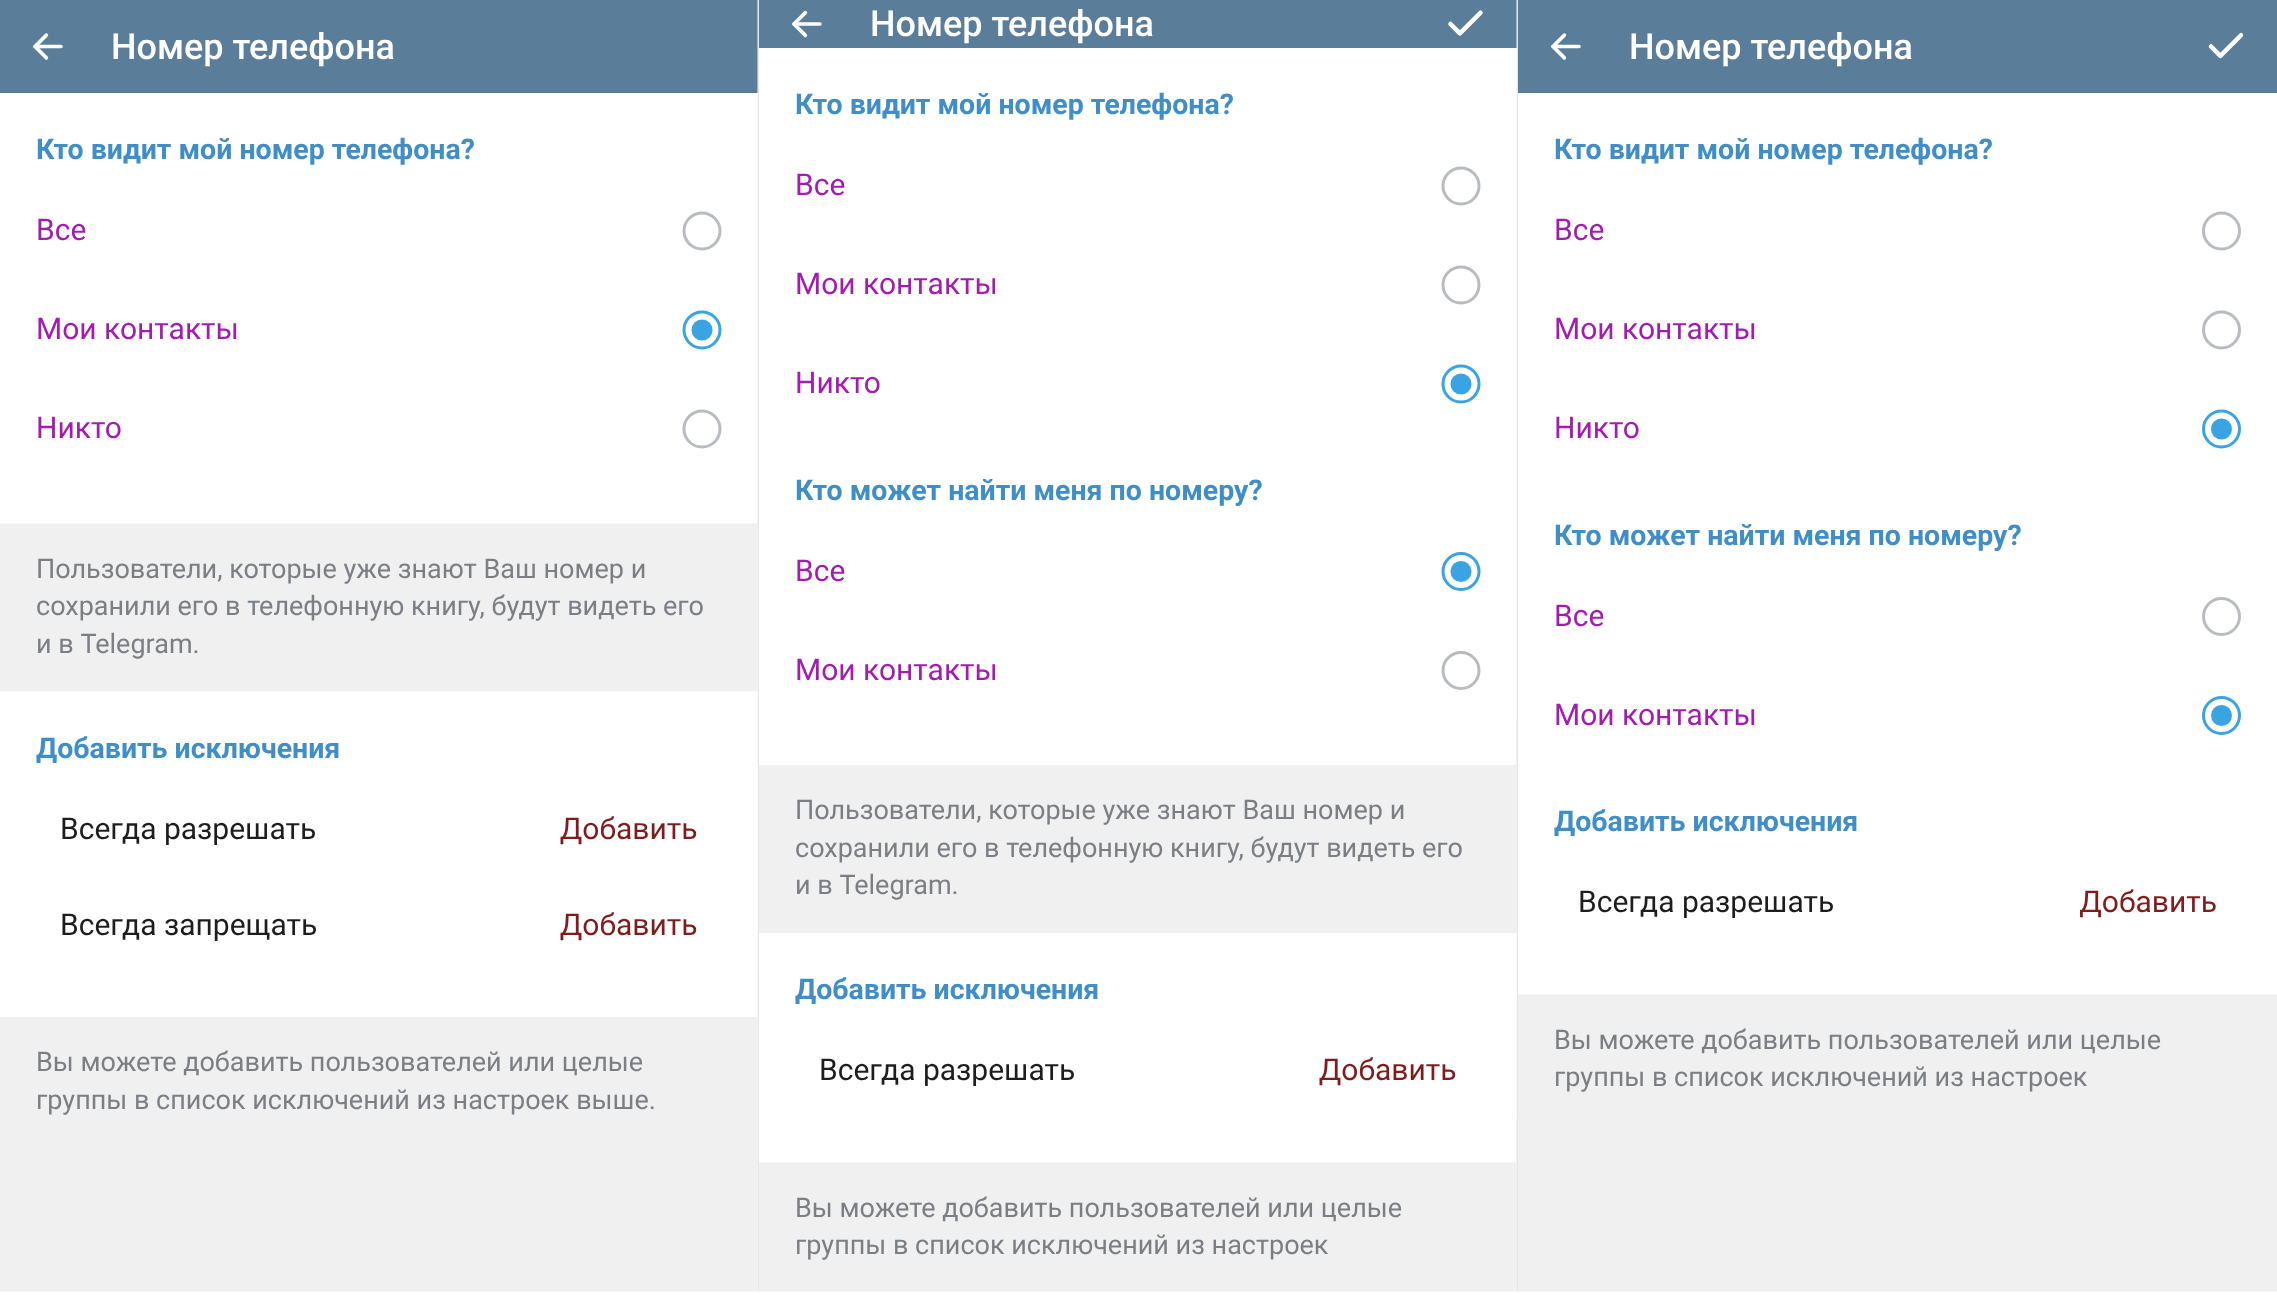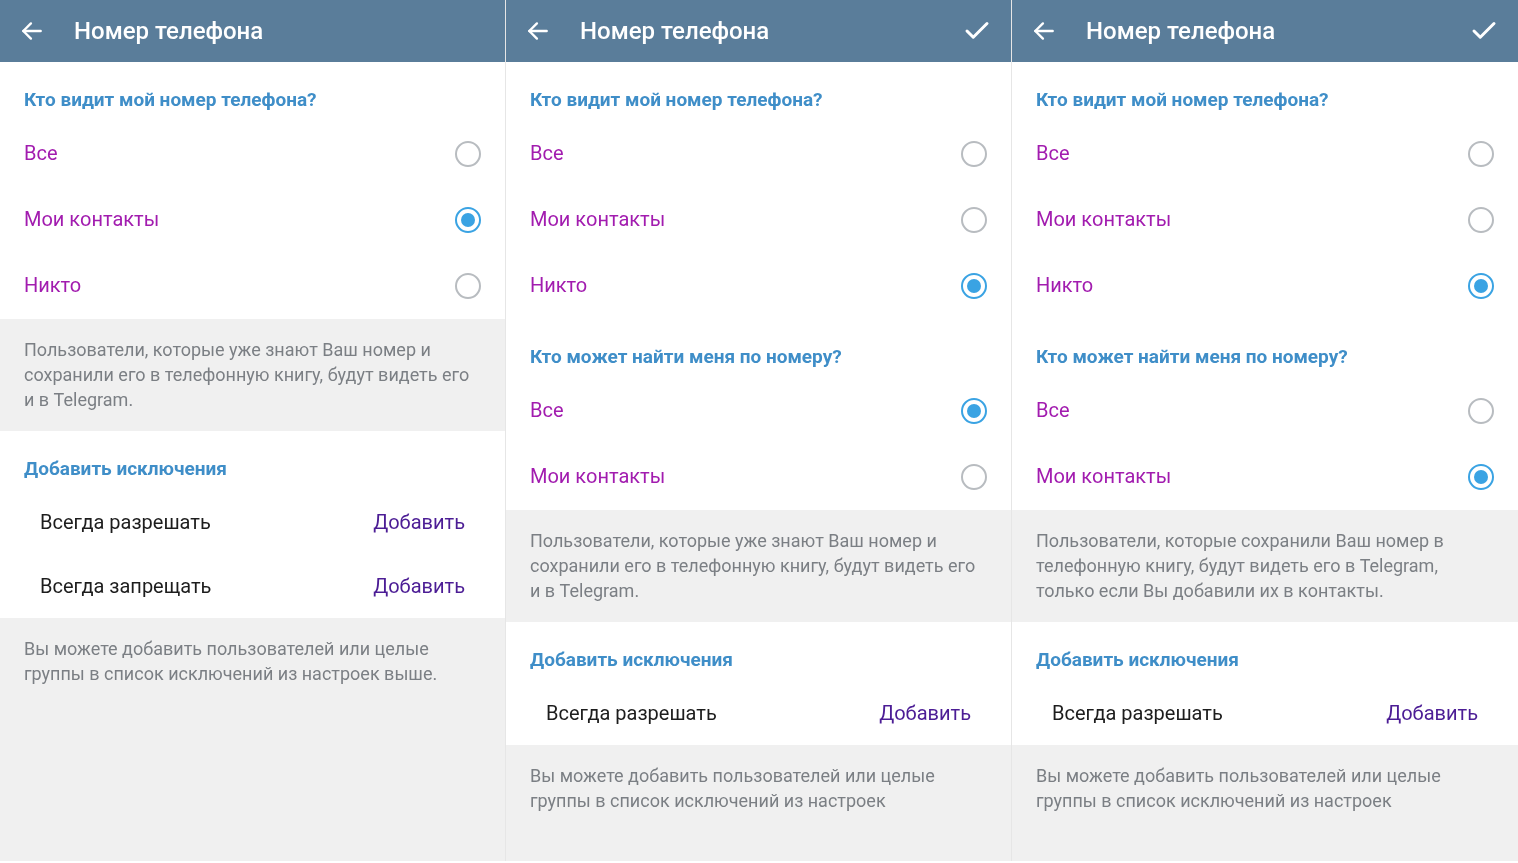--- a/index.html
+++ b/index.html
@@ -85,33 +85,34 @@
     height: 14px;
     border-radius: 50%;
     background: #3aa3e3;
   }
   .info-box {
     padding: 18px 24px;
     background: #f0f0f0;
     color: #7b7f84;
     font-size: 18px;
     line-height: 1.4;
+    margin-top: 30px;
   }
   .ex-row {
     display: flex;
     align-items: center;
     justify-content: space-between;
     padding: 20px 40px;
     font-size: 20px;
     background: #ffffff;
     cursor: pointer;
     gap: 19px;
   }
   .ex-row .label { color: #1d1d1d; }
-  .ex-row .action { color: #4c1d95; margin-left: 12px; }
+  .ex-row .action { color: #7f1d1d; margin-left: 12px; }
   .panel-border {
     border-right: 1px solid #e6e6e6;
   }
 </style>
 </head>
 <body>
 
 <div class="panel panel-border">
   <div class="header">
     <div class="back">
@@ -236,21 +237,20 @@
   <div class="section-header">Кто может найти меня по номеру?</div>
   <div class="option-row">
     <span>Все</span>
     <span class="radio"></span>
   </div>
   <div class="option-row">
     <span>Мои контакты</span>
     <span class="radio checked"></span>
   </div>
 
-  <div class="info-box">Пользователи, которые сохранили Ваш номер в телефонную книгу, будут видеть его в Telegram, только если Вы добавили их в контакты.</div>
 
   <div class="section-header">Добавить исключения</div>
   <div class="ex-row">
     <span class="label">Всегда разрешать</span>
     <span class="action">Добавить</span>
   </div>
 
   <div class="info-box" style="flex:1">Вы можете добавить пользователей или целые группы в список исключений из настроек</div>
 </div>
 

